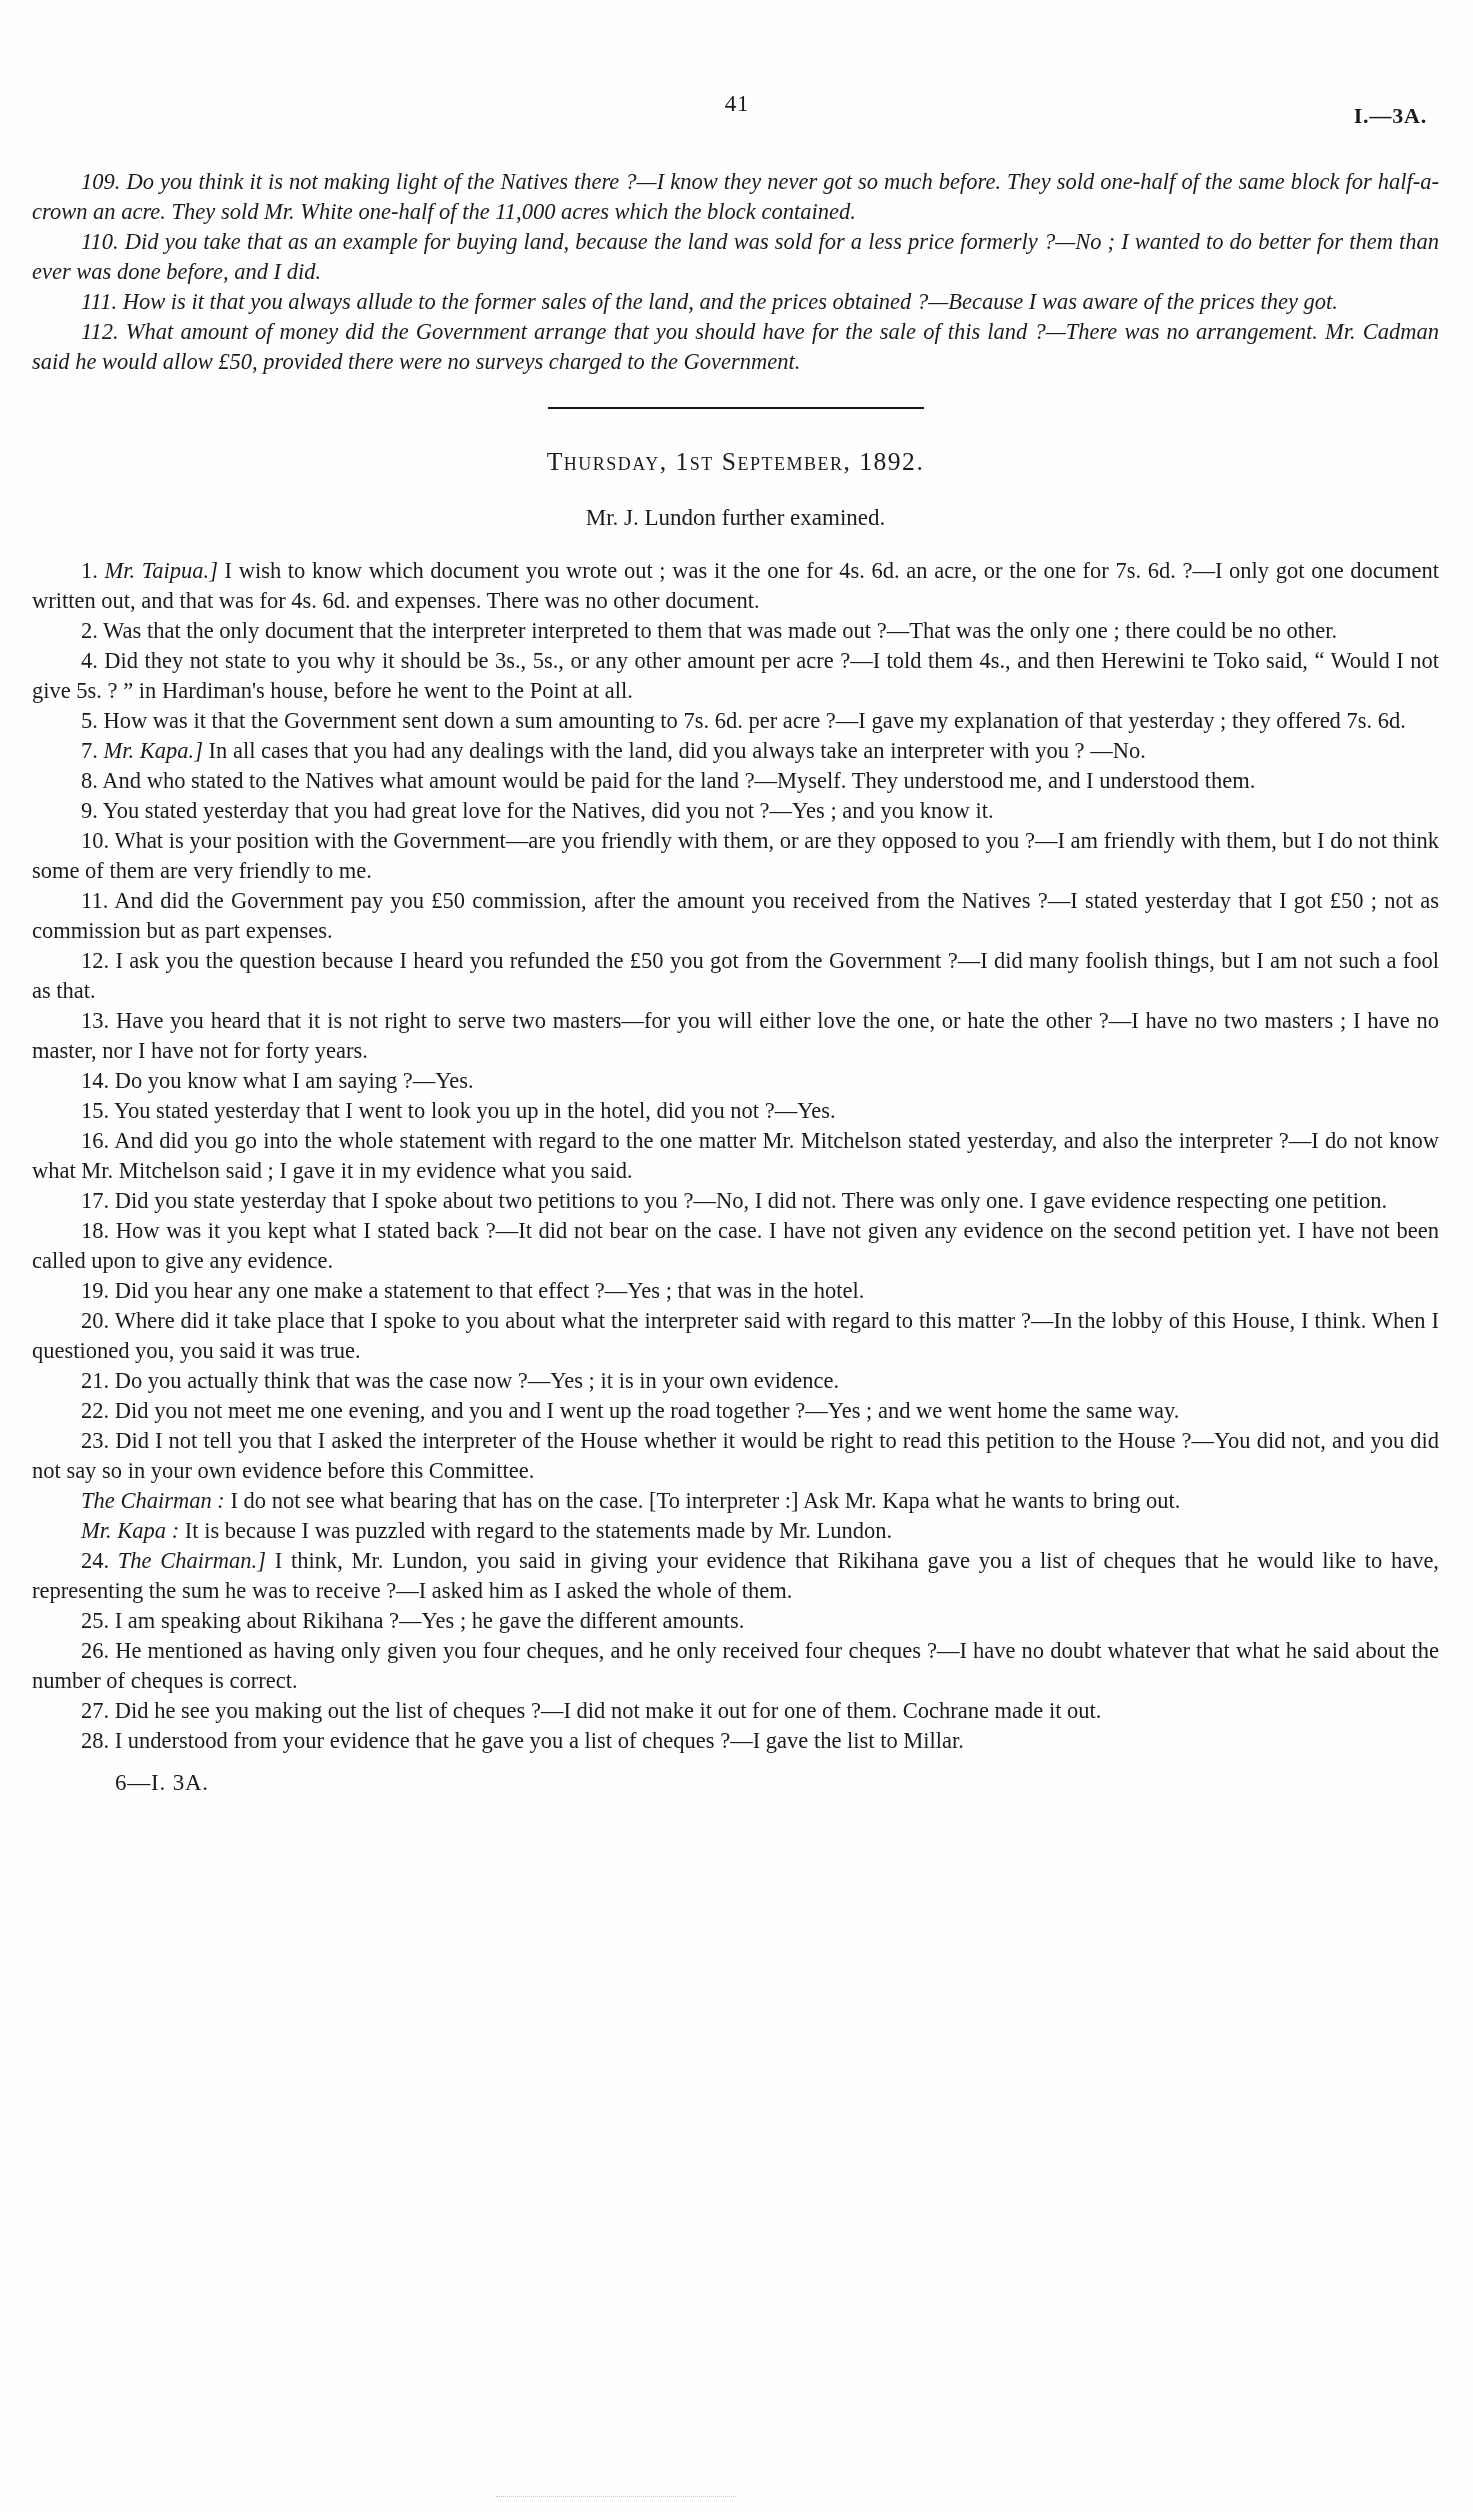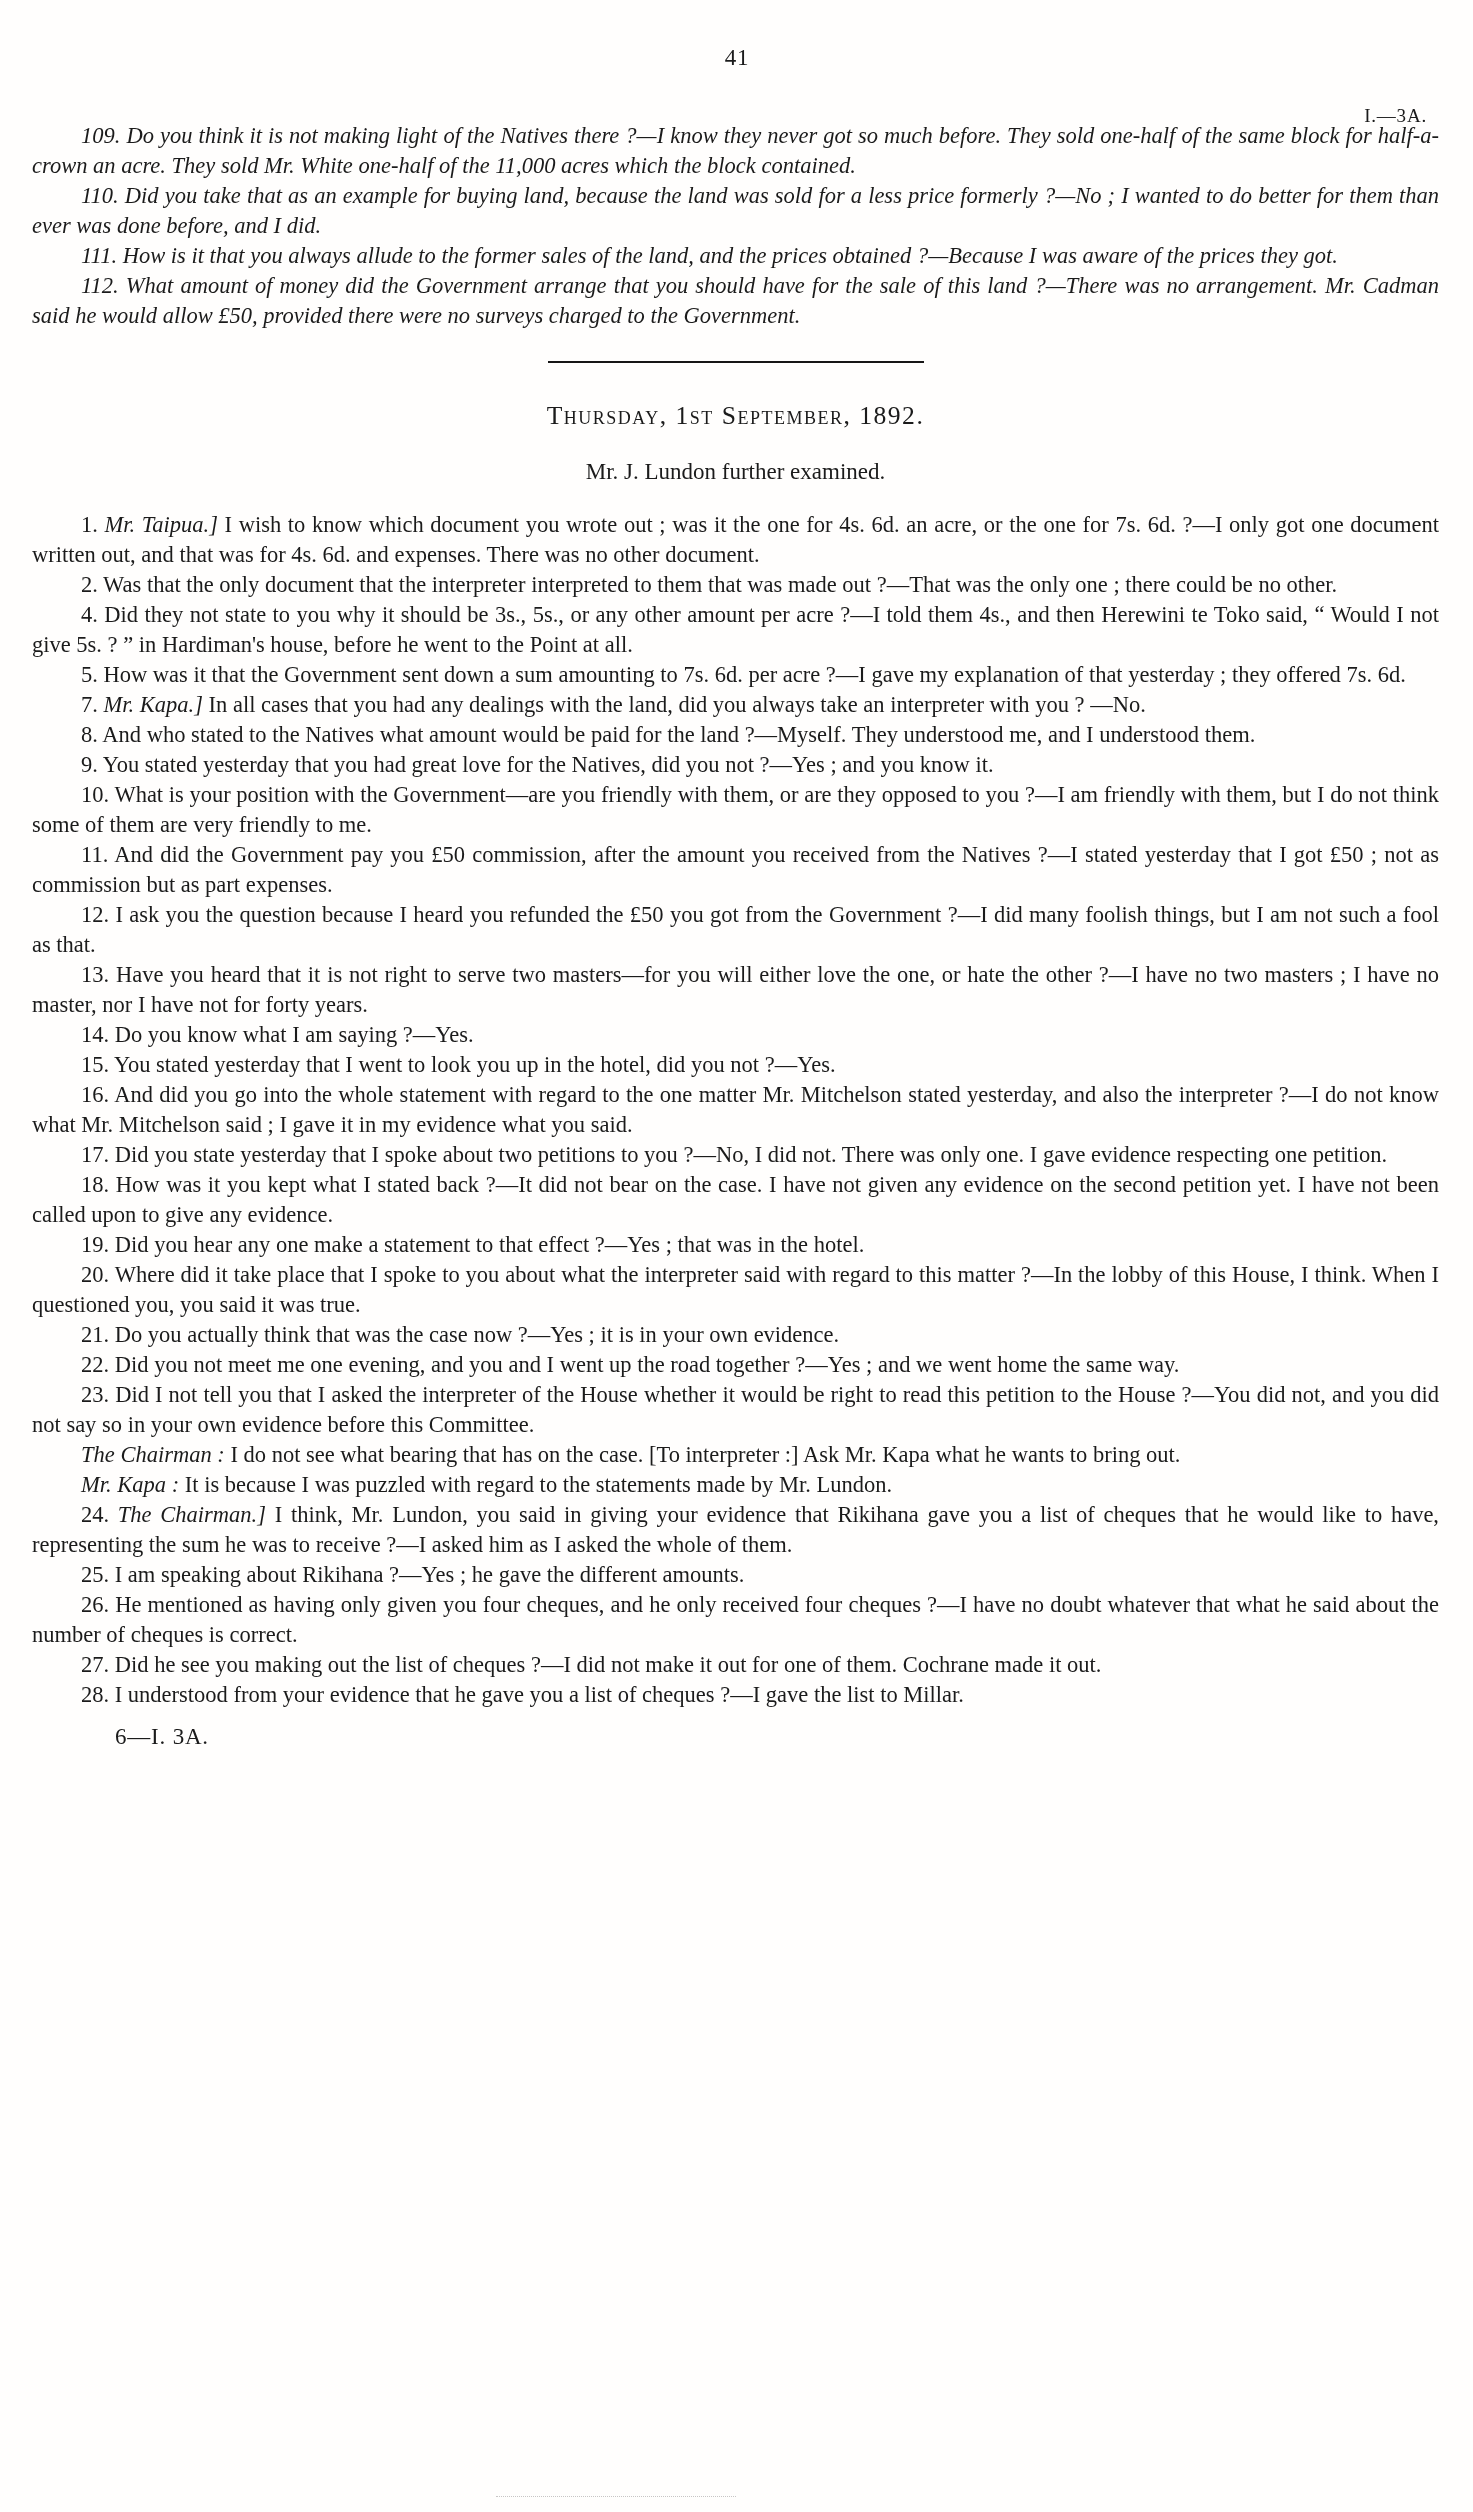--- a/index.html
+++ b/index.html
@@ -14,35 +14,35 @@
     margin: 0 auto;
     background: #fffefd;
     color: #1b1b1b;
     font-family: "Liberation Serif", "DejaVu Serif", serif;
     font-size: 22.5px;
     line-height: 30px;
     overflow: hidden;
   }
   .page-header {
     position: relative;
-    padding-top: 43px;
+    padding-top: 89px;
     height: 33px;
   }
   .page-number {
     display: block;
     text-align: center;
     font-size: 23px;
     letter-spacing: 0.8px;
   }
   .paper-ref {
     position: absolute;
     top: 101px;
     right: 47px;
-    font-size: 19px;
-    font-weight: normal;
+    font-size: 22px;
+    font-weight: bold;
     letter-spacing: 0.8px;
   }
   .content {
     padding: 0 35px 0 32px;
   }
   .intro-block {
     margin-top: 45px;
     font-style: italic;
   }
   .qa {

